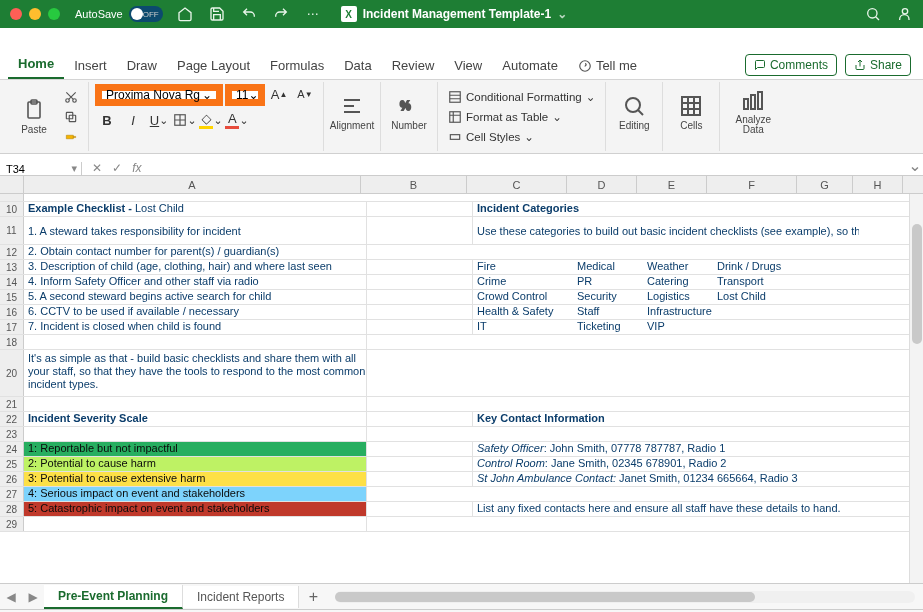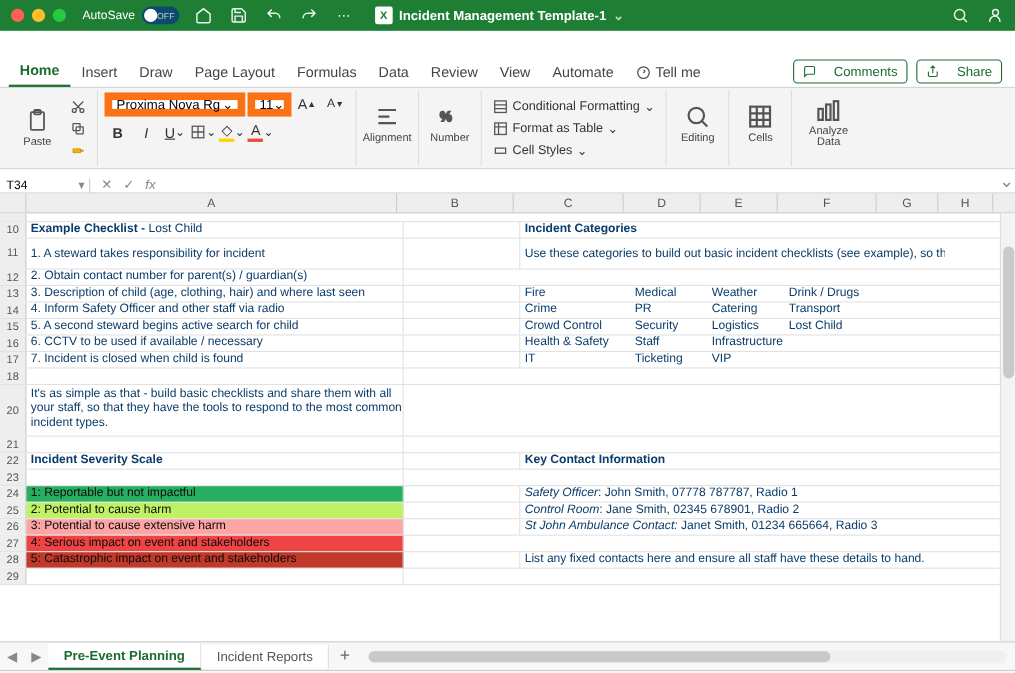--- a/index.html
+++ b/index.html
@@ -17,21 +17,21 @@
 .ticon { width: 16px; height: 16px; display: flex; align-items: center; justify-content: center; color: #e8f5e9; }
 .doc-title { display: flex; align-items: center; gap: 6px; font-weight: 600; }
 .xicon { width: 16px; height: 16px; background: #fff; color: #1e7e34; font-size: 10px; font-weight: bold; display: flex; align-items: center; justify-content: center; border-radius: 2px; }
 .title-right { margin-left: auto; display: flex; gap: 16px; }
 
 
 .tabsbar { height: 28px; background: #fff; border-bottom: 1px solid #d4d4d4; display: flex; align-items: flex-end; padding: 0 8px; margin-top: 24px; }
 .tab { padding: 6px 10px; font-size: 13px; color: #444; cursor: pointer; }
 .tab.active { font-weight: 700; color: #1a6b2e; border-bottom: 2px solid #1a6b2e; }
 .tabsbar .spacer { flex: 1; }
-.rbtn { height: 22px; border: 1px solid #1a6b2e; border-radius: 4px; padding: 0 8px; margin: 0 4px 3px; font-size: 12px; color: #1a6b2e; display: flex; align-items: center; gap: 16px; }
+.rbtn { height: 22px; border: 1px solid #1a6b2e; border-radius: 4px; padding: 0 8px; margin: 0 4px 3px; font-size: 12px; color: #1a6b2e; display: flex; align-items: center; gap: 4px; }
 
 
 .ribbon { height: 74px; background: #f4f4f4; border-bottom: 1px solid #d0d0d0; display: flex; align-items: stretch; padding: 2px 6px; gap: 0; }
 .group { display: flex; flex-direction: column; justify-content: space-between; padding: 2px 6px 2px; border-right: 1px solid #ddd; }
 .group:last-child { border-right: none; }
 .group-inner { display: flex; gap: 4px; align-items: center; flex: 1; }
 .bigbtn { display: flex; flex-direction: column; align-items: center; justify-content: center; width: 44px; height: 56px; font-size: 10px; color: #444; gap: 2px; }
 .bigbtn svg { width: 24px; height: 24px; }
 .smcol { display: flex; flex-direction: column; gap: 2px; }
 .smbtn { width: 22px; height: 18px; display: flex; align-items: center; justify-content: center; }
@@ -67,21 +67,21 @@
 .cellA { width: 343px; border-right: 1px solid #e1e1e1; padding-left: 4px; white-space: nowrap; overflow: visible; }
 .cellC { width: 100px; padding-left: 4px; }
 .cellD { width: 70px; padding-left: 4px; }
 .cellE { width: 70px; padding-left: 4px; }
 .cellF { width: 90px; padding-left: 4px; }
 .cellB { width: 106px; border-right: 1px solid #e1e1e1; }
 .merge-right { width: 386px; padding-left: 4px; white-space: nowrap; overflow: hidden; }
 .hdr { color: #0b3d6b; font-weight: bold; }
 .norm { color: #0b3d6b; }
 .wraptxt { white-space: normal; padding-top: 2px; line-height: 13px; }
-.sev1 { background: #27ae60; } .sev2 { background: #bef264; } .sev3 { background: #fca5a5; } .sev4 { background: #ef4444; } .sev5 { background: #c0392b; }
+.sev1 { background: #27ae60; } .sev2 { background: #bef264; } .sev3 { background: #fde047; } .sev4 { background: #7dd3fc; } .sev5 { background: #c0392b; }
 .sev { color: #0b0b0b; }
 .ital { font-style: italic; }
 
 .vscroll { position: absolute; right: 0; top: 18px; bottom: 0; width: 14px; background: #f3f3f3; border-left: 1px solid #ddd; }
 .vthumb { position: absolute; top: 30px; width: 10px; left: 2px; height: 120px; background: #c9c9c9; border-radius: 5px; }
 
 
 .sheetbar { height: 26px; border-top: 1px solid #ccc; display: flex; align-items: center; background: #f7f7f7; font-size: 12px; }
 .navarrow { width: 22px; text-align: center; color: #888; }
 .sheettab { padding: 4px 14px; border-right: 1px solid #ddd; background: #fff; color: #555; }

